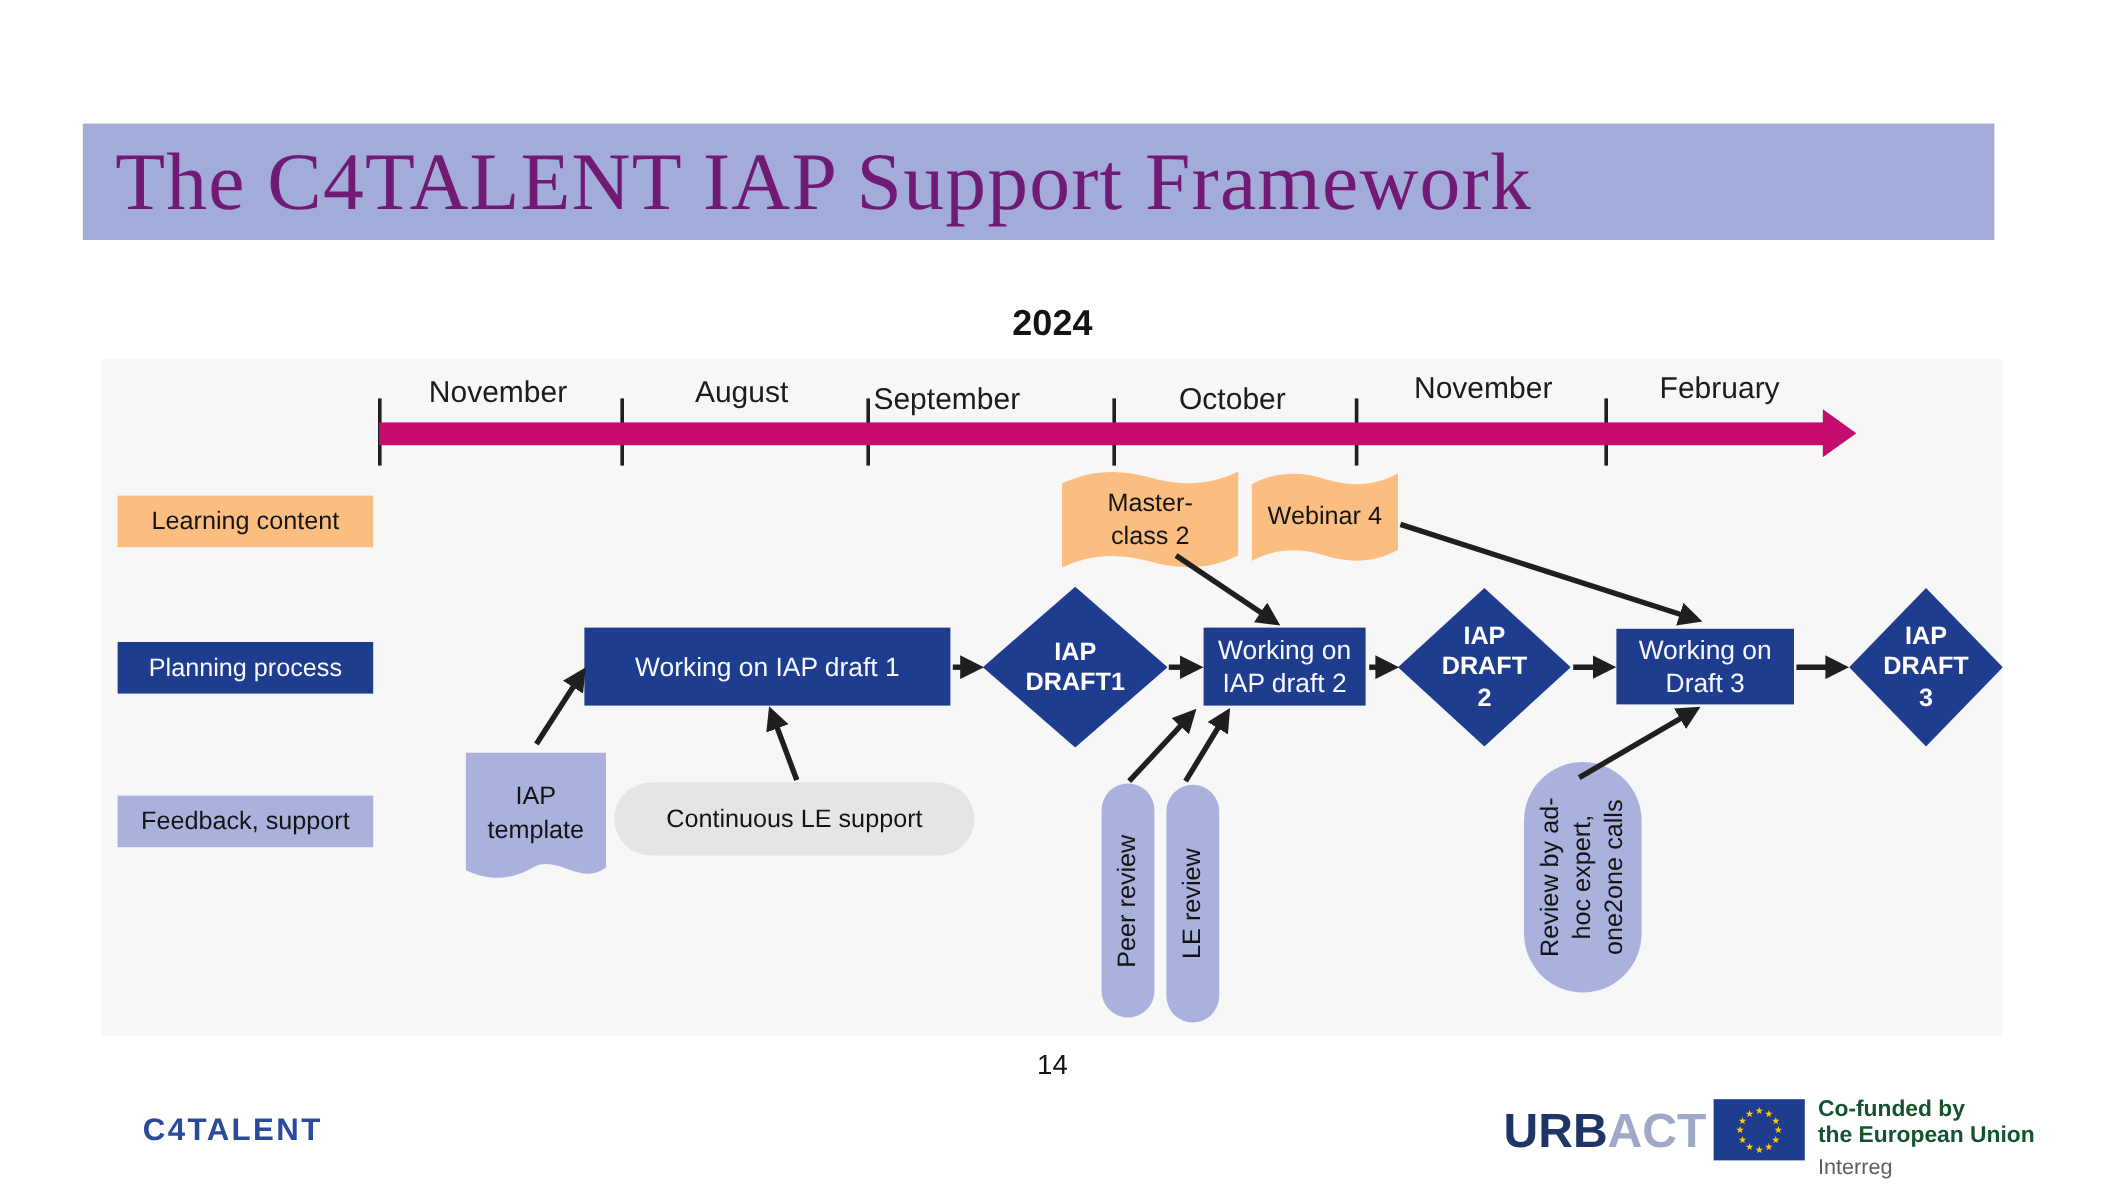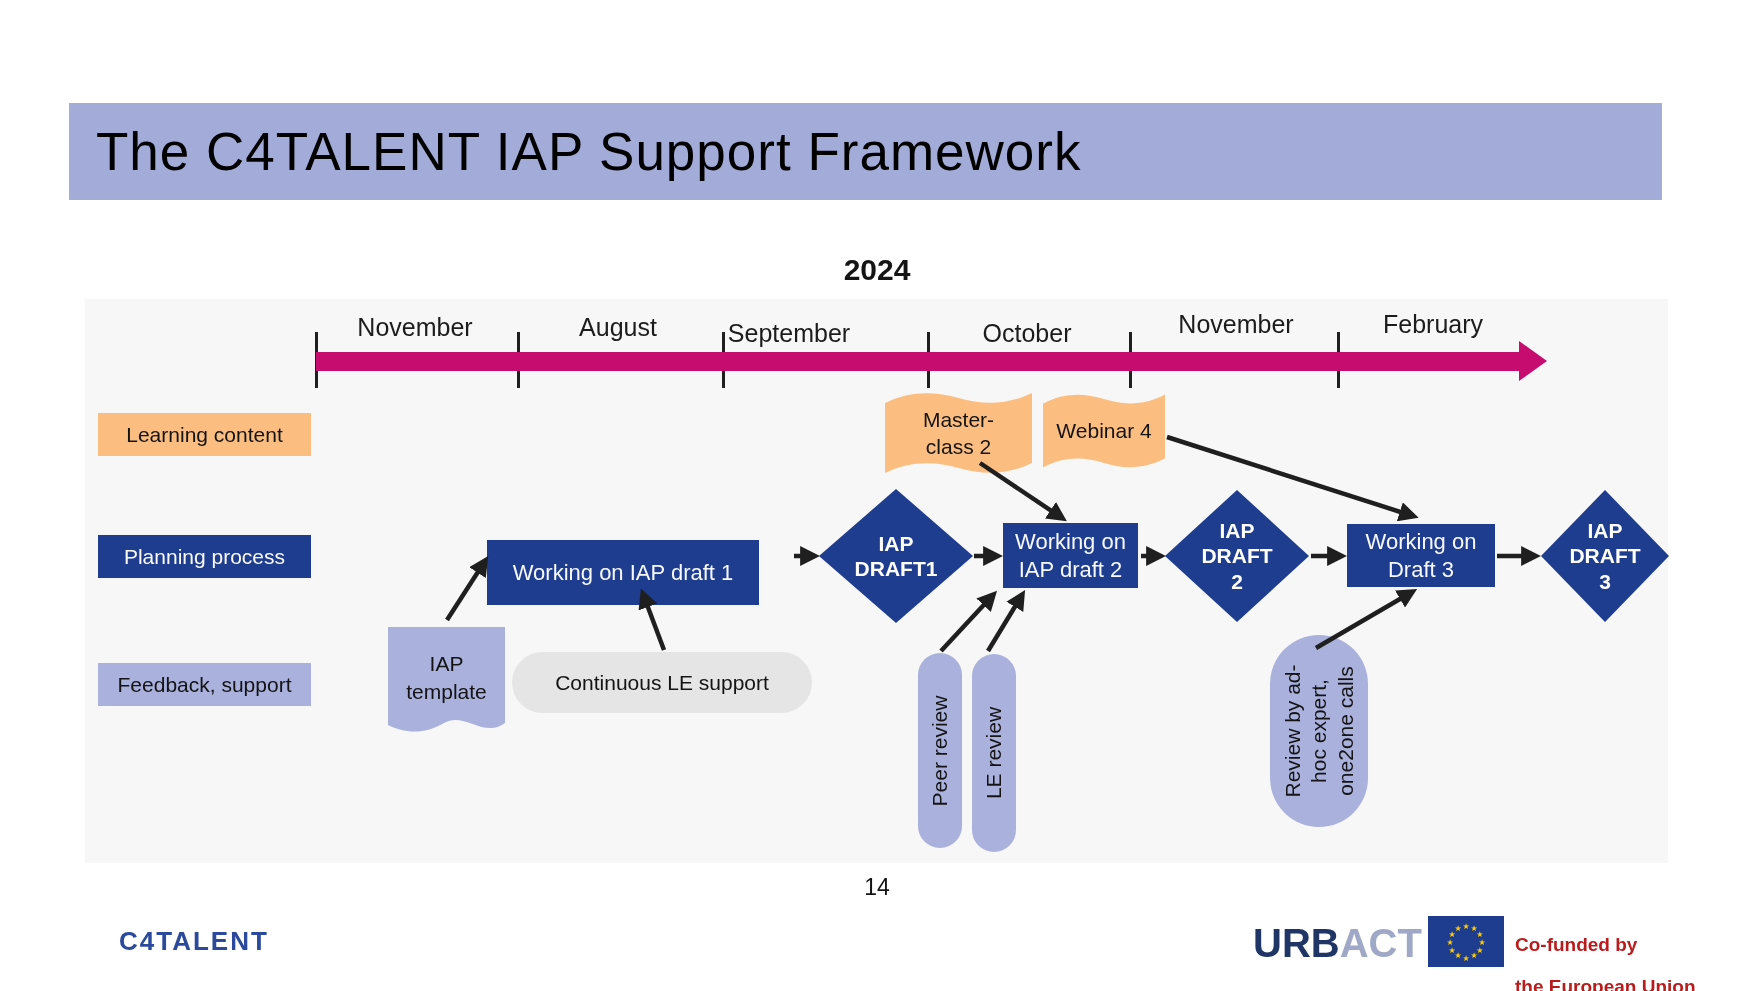--- a/index.html
+++ b/index.html
@@ -3,21 +3,21 @@
 <meta charset="utf-8">
 <style>
   * { margin:0; padding:0; box-sizing:border-box; }
   html,body { background:#fff; }
   body { font-family:"Liberation Sans", sans-serif; }
   .canvas { position:relative; width:1755px; height:991px; background:#ffffff; overflow:hidden; }
 
   
   .title-band { position:absolute; left:69px; top:103px; width:1593px; height:97px;
     background:#a3acd8; display:flex; align-items:center; padding-left:27px; }
-  .title-band h1 { color:#000000; font-size:53px; font-weight:500; letter-spacing:1px; white-space:nowrap; }
+  .title-band h1 { color:#701a75; font-size:68px; font-weight:500; letter-spacing:1px; white-space:nowrap;font-family:Liberation Serif, serif; }
 
   
   .year { position:absolute; left:877px; top:253px; transform:translateX(-50%);
     font-size:30px; font-weight:700; color:#141414; }
 
   
   .panel { position:absolute; left:85px; top:299px; width:1583px; height:564px; background:#f7f7f7; }
 
   
   .tick { position:absolute; width:3px; height:56px; top:332px; background:#1f1f1f; }
@@ -68,21 +68,21 @@
   .c4talent { position:absolute; left:119px; top:926px; font-size:26px; font-weight:700;
     color:#2b4a9b; letter-spacing:2px; }
   .urbact { position:absolute; left:1253px; top:921px; font-size:40px; font-weight:800; letter-spacing:0px; }
   .urbact .urb { color:#1f3566; }
   .urbact .act { color:#9fa9c7; }
   .eu-flag { position:absolute; left:1428px; top:916px; width:76px; height:51px; background:#1e3d8f; }
   .eu-flag .star { position:absolute; left:50%; top:50%; width:0; height:0; }
   .eu-flag .star::before { content:"★"; position:absolute; left:0; top:0; font-size:8px; color:#ffcc00;
     transform:translate(-50%,-50%) rotate(var(--a)) translateY(-16px) rotate(calc(-1 * var(--a))); }
   .eu-text { position:absolute; left:1515px; top:914px; line-height:1.18; }
-  .eu-text .b { font-size:19px; font-weight:700; color:#b91c1c; white-space:nowrap;margin-top:20px; }
+  .eu-text .b { font-size:19px; font-weight:700; color:#14532d; white-space:nowrap; }
   .eu-text .interreg { font-size:18px; color:#5d5d5d; margin-top:3px; }
 </style>
 </head>
 <body>
 
 <div class="canvas">
 
   <div class="title-band">
     <h1>The C4TALENT IAP Support Framework</h1>
   </div>
@@ -127,21 +127,21 @@
   </div>
 
   <div class="shape doc" style="left:388px; top:627px; width:117px; height:115px">
     <svg viewBox="0 0 117 115" preserveAspectRatio="none">
       <path class="doc-fill" d="M0,0 L117,0 L117,96 C96,112 76,84 56,96 C36,108 16,106 0,98 Z"></path>
     </svg>
     <div class="slabel">IAP
 template</div>
   </div>
 
-  <div class="pbox" style="left:487px; top:540px; width:272px; height:65px">Working on IAP draft 1</div>
+  <div class="pbox" style="left:487px; top:523px; width:305px; height:65px">Working on IAP draft 1</div>
   <div class="pbox" style="left:1003px; top:523px; width:135px; height:65px">Working on
 IAP draft 2</div>
   <div class="pbox" style="left:1347px; top:524px; width:148px; height:63px">Working on
 Draft 3</div>
 
   <div class="diamond" style="left:819px; top:489px; width:154px; height:134px">
     <div class="dlabel">IAP
 DRAFT1</div>
   </div>
   <div class="diamond" style="left:1165px; top:490px; width:144px; height:132px">

